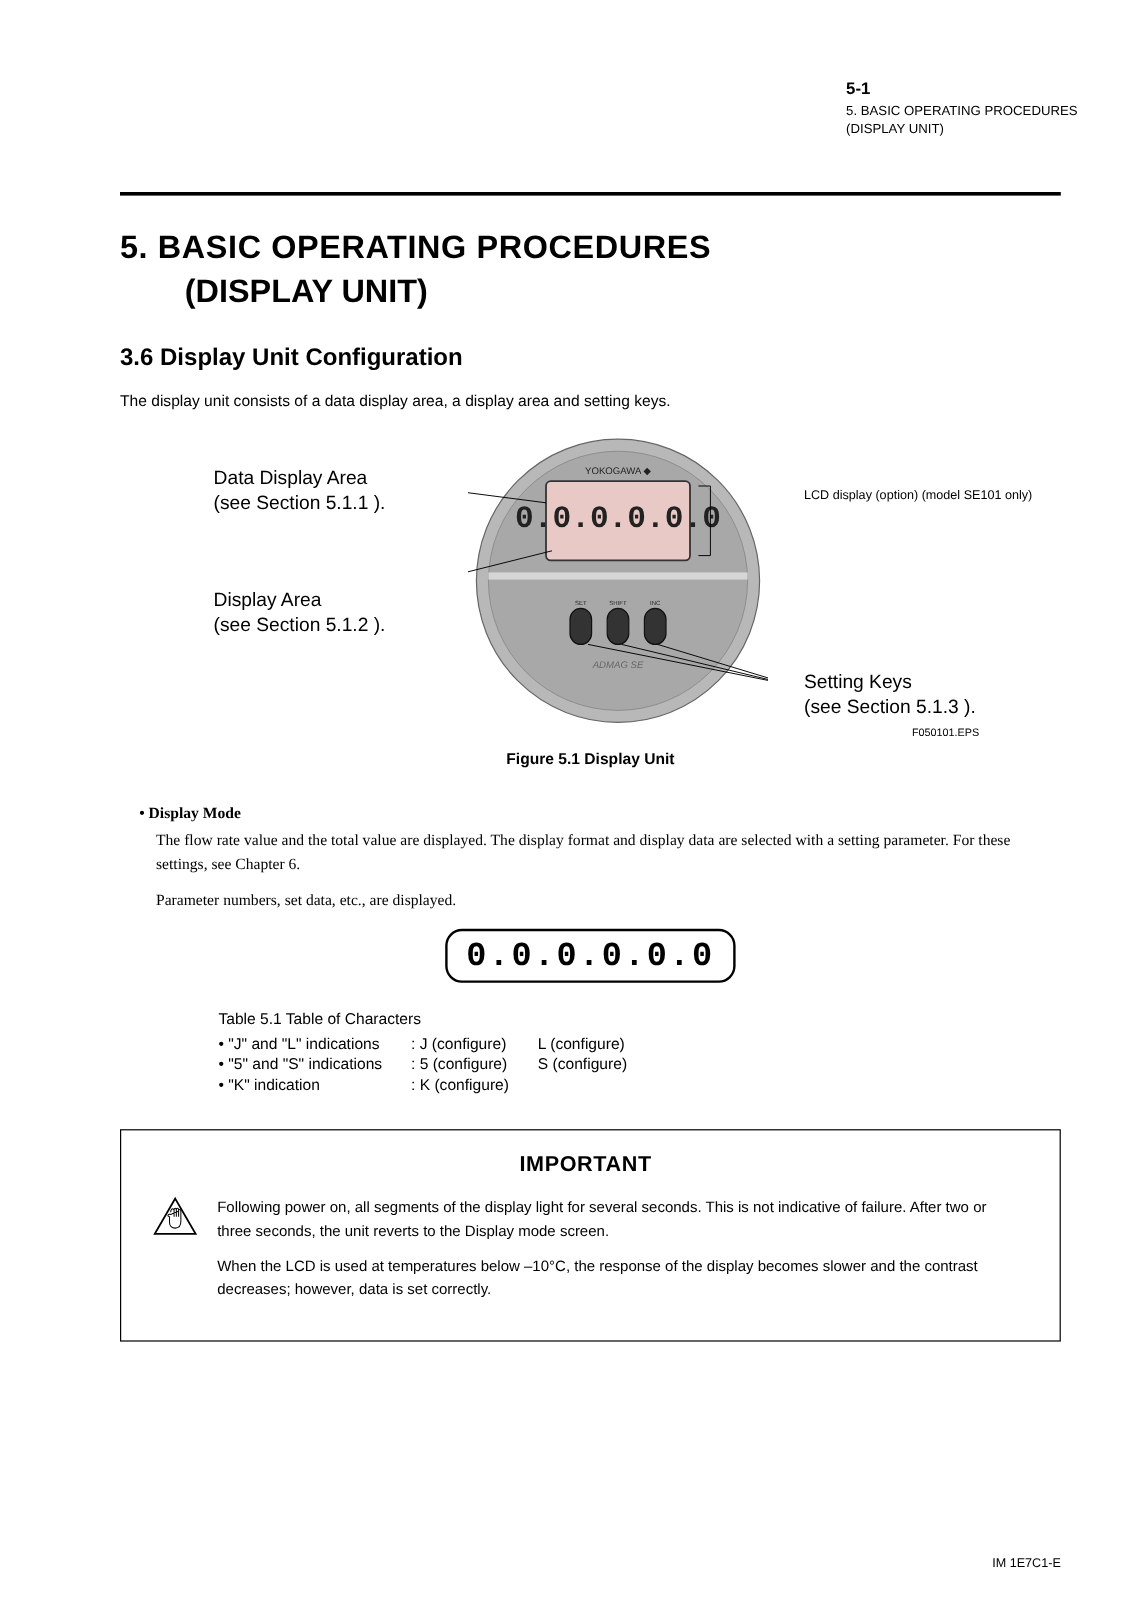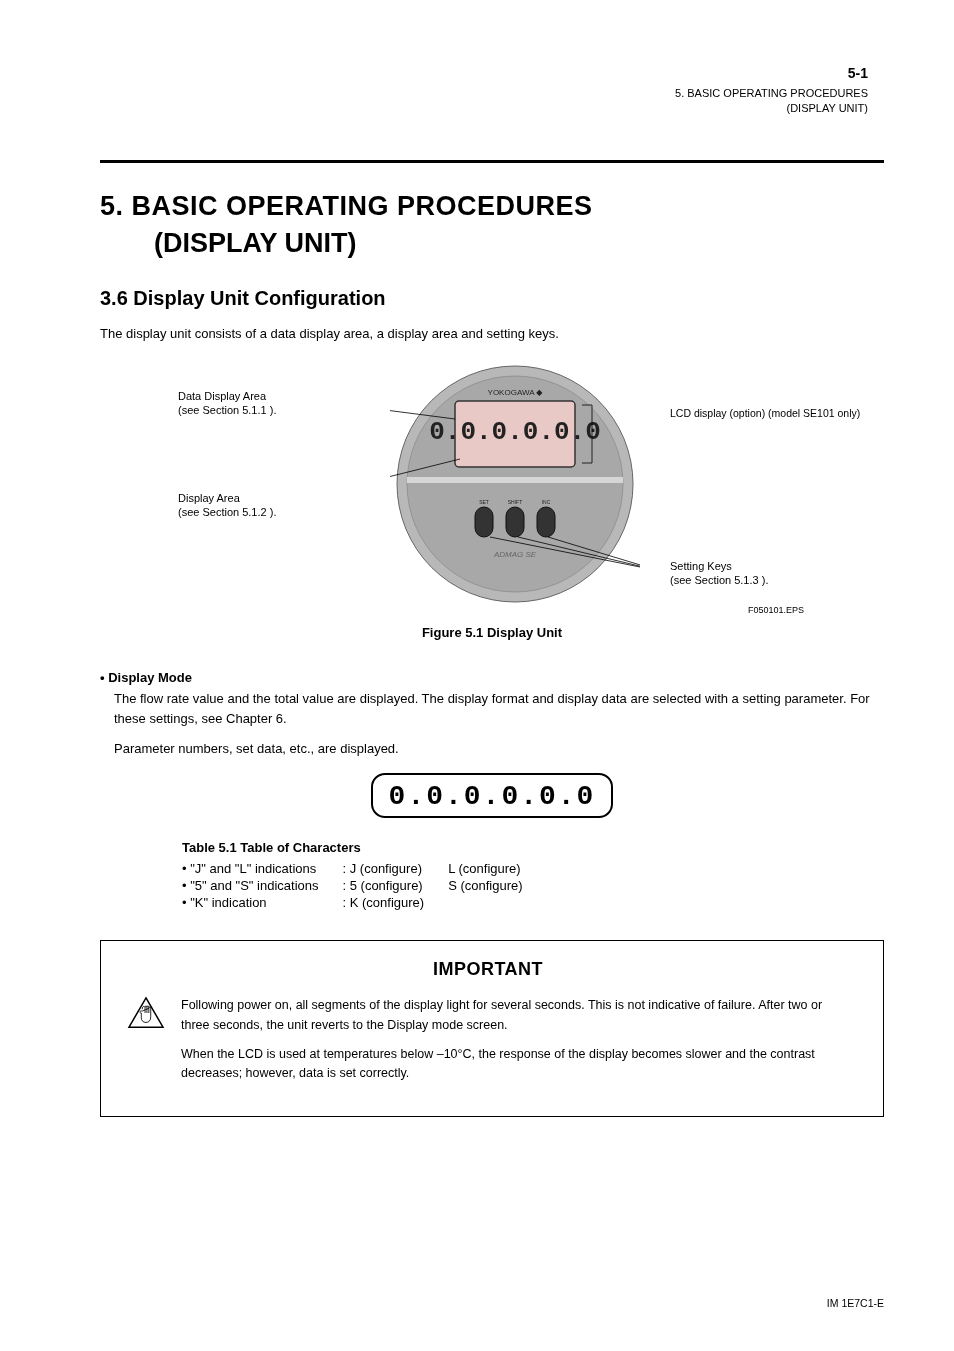--- a/index.html
+++ b/index.html
@@ -13,23 +13,23 @@
     font-size: 13px;
   }
   .page {
     padding: 60px 70px 40px 100px;
     position: relative;
     height: 100%;
   }
   .top-right {
     position: absolute;
     top: 64px;
-    right: 86px;
+    right: 56px;
     font-size: 11px;
-    text-align: right;
+    text-align: left;
     line-height: 1.4;
   }
   .top-right .manual-id { font-weight: bold; font-size: 14px; margin-bottom: 2px;}
   .hr {
     border: none;
     border-top: 3px solid #000;
     margin-top: 100px;
     margin-bottom: 28px;
   }
   h1.chapter {
@@ -64,40 +64,41 @@
   }
   .device-svg {
     position: absolute;
     left: 290px;
     top: 0;
     width: 250px;
     height: 250px;
   }
   .callout {
     position: absolute;
-    font-size: 11px;
+    font-size: 16px;
     line-height: 1.3;
   }
   .callout.data-disp { left: 78px; top: 36px; }
   .callout.setkeys { left: 570px; top: 200px; }
   .callout.lcd-note { left: 570px; top: 48px; font-size: 10.5px; width: 210px; }
 
   .fig-caption {
     text-align: center;
     font-weight: bold;
     font-size: 13px;
     margin-bottom: 30px;
   }
   h3.subsection {
     font-size: 15px;
     font-weight: bold;
     margin-bottom: 12px;
   }
   .bullet-block {
-    margin-left: 0;
+    margin-left: 16px;
+    font-family: Liberation Serif, serif;
   }
   .bullet {
     font-size: 13px;
     margin-bottom: 4px;
     font-weight: bold;
   }
   .bullet-desc {
     font-size: 13px;
     margin-left: 14px;
     margin-bottom: 10px;
@@ -129,21 +130,21 @@
   .table-5-1 {
     margin-left: 80px;
     margin-top: 4px;
   }
   .table-5-1 td {
     padding-right: 22px;
     font-size: 13px;
     white-space: nowrap;
   }
   .table-5-1 .tbl-title {
-    font-weight: bold;
+    font-weight: normal;
     padding-bottom: 4px;
   }
 
   .important-box {
     border: 1.5px solid #000;
     margin-top: 28px;
     padding: 18px 34px 22px 26px;
   }
   .important-box .imp-title {
     text-align: center;
@@ -230,21 +231,21 @@
       <line x1="70" y1="100" x2="-90" y2="140" stroke="#000" stroke-width="0.8"></line>
 
       <path d="M 192 46 L 202 46 L 202 104 L 192 104" fill="none" stroke="#000" stroke-width="0.8"></path>
       <line x1="202" y1="75" x2="270" y2="58" stroke="#000" stroke-width="0"></line>
 
       <line x1="100" y1="178" x2="270" y2="212" stroke="#000" stroke-width="0.8"></line>
       <line x1="128" y1="178" x2="270" y2="212" stroke="#000" stroke-width="0.8"></line>
       <line x1="158" y1="178" x2="270" y2="212" stroke="#000" stroke-width="0.8"></line>
     </svg>
 
-    <div style="position:absolute; right:80px; bottom:4px; font-size:9px;margin-top:21px;">F050101.EPS</div>
+    <div style="position:absolute; right:68px; bottom:4px; font-size:9px;margin-top:21px;">F050101.EPS</div>
   </div>
 
   <div class="fig-caption">Figure 5.1 Display Unit</div>
 
 
   <div class="bullet-block">
     <div class="bullet">• Display Mode</div>
     <div class="bullet-desc">The flow rate value and the total value are displayed. The display format and display data are selected with a setting parameter. For these settings, see Chapter 6.</div>
     <div class="bullet-desc">Parameter numbers, set data, etc., are displayed.</div>
   </div>

